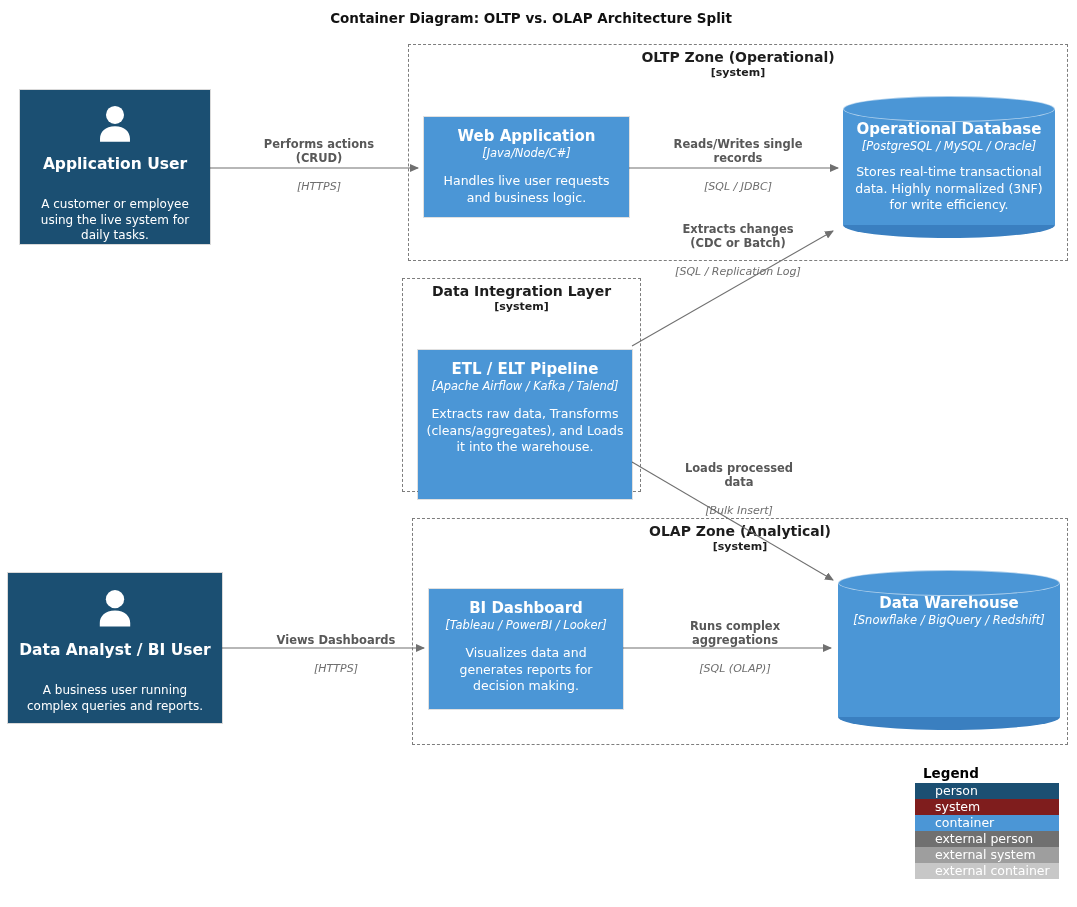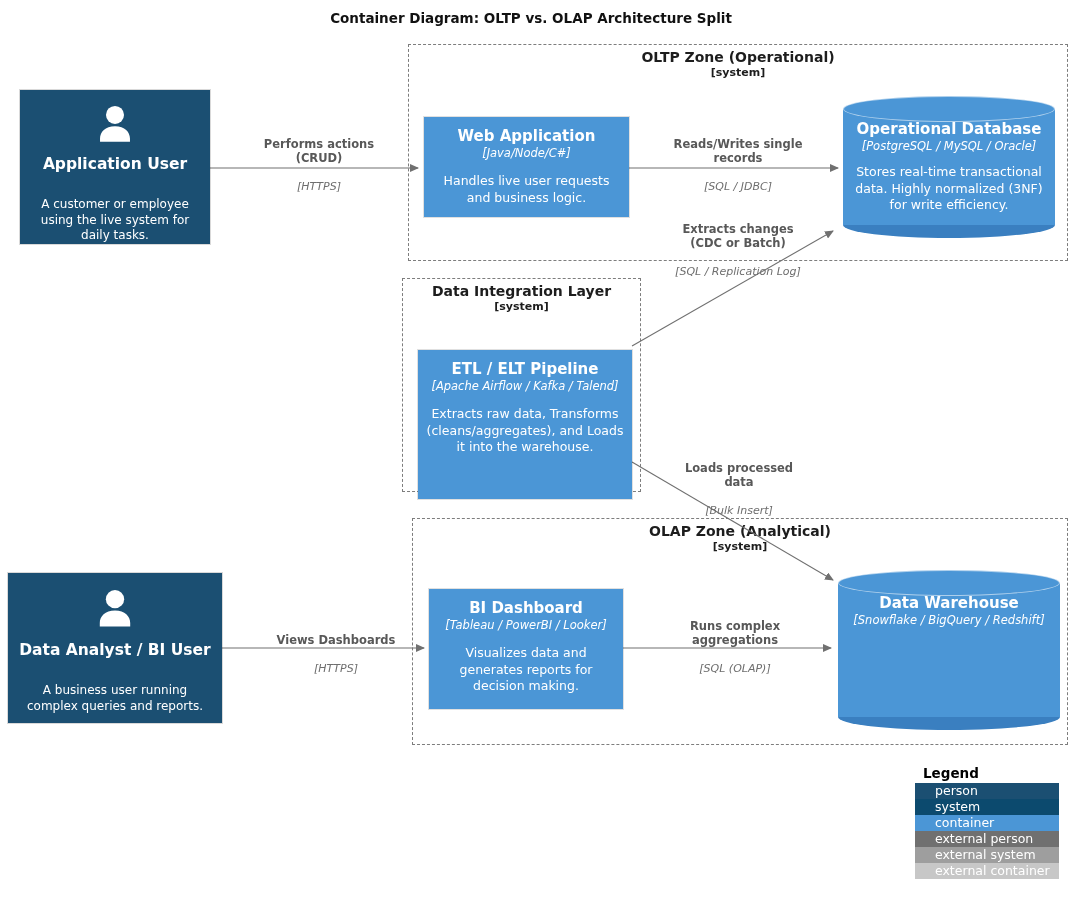--- a/index.html
+++ b/index.html
@@ -187,20 +187,20 @@
     <div class="cyl-top" style="background: rgb(75, 150, 214);"></div>
     <div class="cyl-content">
       <div class="node-title">Data Warehouse</div>
       <div class="node-tech">[Snowflake / BigQuery / Redshift]</div>
     </div>
   </div>
 
   <div class="legend" style="left:915px; top:765px;">
     <div class="legend-title">Legend</div>
     <div class="legend-row" style="background: rgb(27, 79, 114);"><span>person</span></div>
-    <div class="legend-row" style="background: #0c4a6e;"><span>system</span></div>
+    <div class="legend-row" style="background: #7f1d1d;"><span>system</span></div>
     <div class="legend-row" style="background: rgb(75, 150, 214);"><span>container</span></div>
     <div class="legend-row" style="background: rgb(112, 112, 112);"><span>external person</span></div>
     <div class="legend-row" style="background: rgb(158, 158, 158);"><span>external system</span></div>
     <div class="legend-row" style="background: rgb(199, 199, 199);"><span>external container</span></div>
   </div>
 
 </div>
 
 </body></html>

